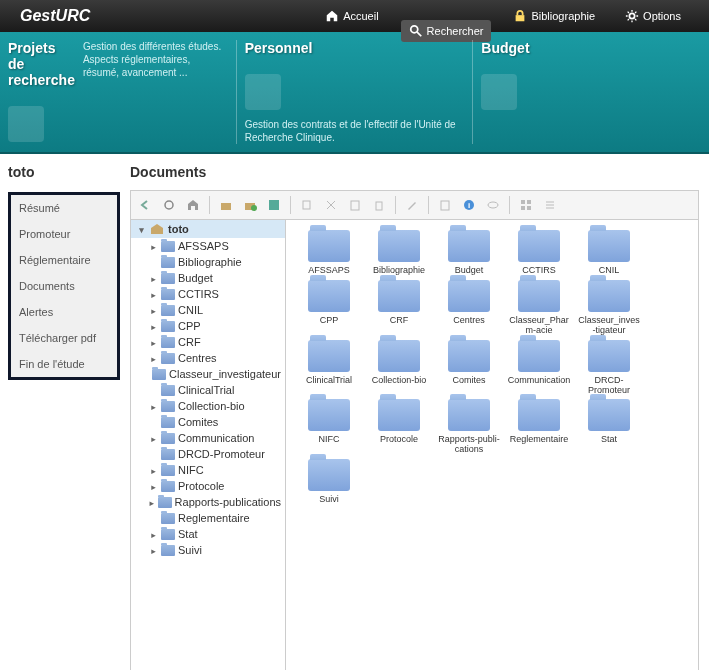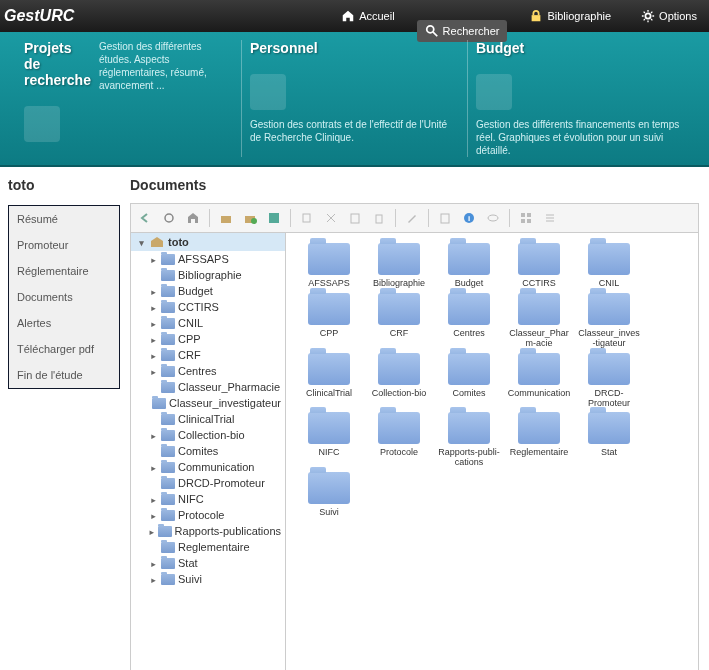--- a/index.html
+++ b/index.html
@@ -1,32 +1,32 @@
 <!DOCTYPE html>
 <html><head>
 <meta charset="utf-8">
 <style>
 * { margin: 0; padding: 0; box-sizing: border-box; }
 body { font-family: Arial, sans-serif; font-size: 11px; color: #333; background: #fff; width: 709px; }
-.topbar { background: linear-gradient(#3a3a3a, #1a1a1a); height: 32px; display: flex; align-items: center; padding: 0 4px; }
+.topbar { background: linear-gradient(#3a3a3a, #1a1a1a); height: 32px; display: flex; align-items: center; padding: 0 20px; }
 .logo { color: #fff; font-size: 16px; font-weight: bold; font-style: italic; flex: 1; }
 .topnav { display: flex; gap: 14px; }
 .topnav-item { color: #fff; display: flex; align-items: center; gap: 4px; padding: 4px 8px; font-size: 11px; cursor: pointer; }
 .topnav-item.active { background: #555; border-radius: 3px; margin-top: 30px; }
 .ticon { width: 14px; height: 14px; display: inline-block; }
-.banner { background: linear-gradient(#1a9ba3, #0d7b83); display: flex; padding: 8px 16px; border-bottom: 2px solid #0a5a60; }
+.banner { background: linear-gradient(#1a9ba3, #0d7b83); display: flex; padding: 8px 0; border-bottom: 2px solid #0a5a60; }
 .banner-sec { flex: 1; display: flex; gap: 8px; padding: 0 8px; }
 .banner-sec + .banner-sec { border-left: 1px solid rgba(255,255,255,0.3); flex-direction: column; }
 .banner-title { color: #fff; font-size: 14px; font-weight: bold; text-shadow: 1px 1px 2px rgba(0,0,0,0.4); margin-bottom: 4px; }
 .banner-desc { color: #d0f0f2; font-size: 10px; line-height: 1.3; }
 .banner-ic { width: 36px; height: 36px; background: rgba(255,255,255,0.15); border-radius: 4px; flex-shrink: 0; margin-top: 18px; }
 .main { display: flex; }
 .sidebar { width: 120px; padding: 10px 0 10px 8px; }
 .proj-title { font-size: 14px; font-weight: bold; color: #333; margin-bottom: 12px; }
-.side-menu { background: #f0f0f0; border: 1px solid #0f172a; }
+.side-menu { background: #f0f0f0; border: 3px solid #0f172a; }
 .side-item { padding: 7px 8px; color: #555; cursor: pointer; font-size: 11px; }
 .content { flex: 1; padding: 10px; }
 .content-title { font-size: 14px; font-weight: bold; margin-bottom: 10px; }
 .file-panel { border: 1px solid #ccc; }
 .toolbar { border-bottom: 1px solid #ccc; padding: 4px; display: flex; gap: 4px; align-items: center; background: #f5f5f5; }
 .tbtn { width: 20px; height: 20px; border: 1px solid transparent; border-radius: 2px; cursor: pointer; display: flex; align-items: center; justify-content: center; }
 .tsep { width: 1px; height: 18px; background: #ccc; margin: 0 2px; }
 .file-body { display: flex; height: 460px; }
 .tree { width: 155px; border-right: 1px solid #ccc; overflow-y: auto; background: #fff; }
 .tree-root { background: #d6e8f6; padding: 3px 6px; display: flex; align-items: center; gap: 4px; font-weight: bold; }
@@ -89,21 +89,20 @@
         <div class="banner-title">Personnel</div>
         <div class="banner-ic"></div>
       </div>
     <div class="banner-desc">Gestion des contrats et de l'effectif de l'Unité de Recherche Clinique.</div>
   </div>
   <div class="banner-sec">
     <div>
         <div class="banner-title">Budget</div>
         <div class="banner-ic"></div>
       </div>
-    <div class="banner-desc">Gestion des différents financements en temps réel. Graphiques et évolution pour un suivi détaillé.</div>
   </div>
 </div>
 
 <div class="main">
   <div class="sidebar">
     <div class="proj-title">toto</div>
     <div class="side-menu" id="sidemenu">
         <div class="side-item">Résumé</div>
         <div class="side-item">Promoteur</div>
         <div class="side-item">Réglementaire</div>
@@ -256,25 +255,20 @@
                 <span>CRF</span>
               </div>
               <div class="tree-item">
                 <span class="exp">▸</span>
                 <span class="fld-ic"></span>
                 <span>Centres</span>
               </div>
               <div class="tree-item">
                 <span class="exp"></span>
                 <span class="fld-ic"></span>
-                <span>Classeur_Pharmacie</span>
-              </div>
-              <div class="tree-item">
-                <span class="exp"></span>
-                <span class="fld-ic"></span>
                 <span>Classeur_investigateur</span>
               </div>
               <div class="tree-item">
                 <span class="exp"></span>
                 <span class="fld-ic"></span>
                 <span>ClinicalTrial</span>
               </div>
               <div class="tree-item">
                 <span class="exp">▸</span>
                 <span class="fld-ic"></span>

